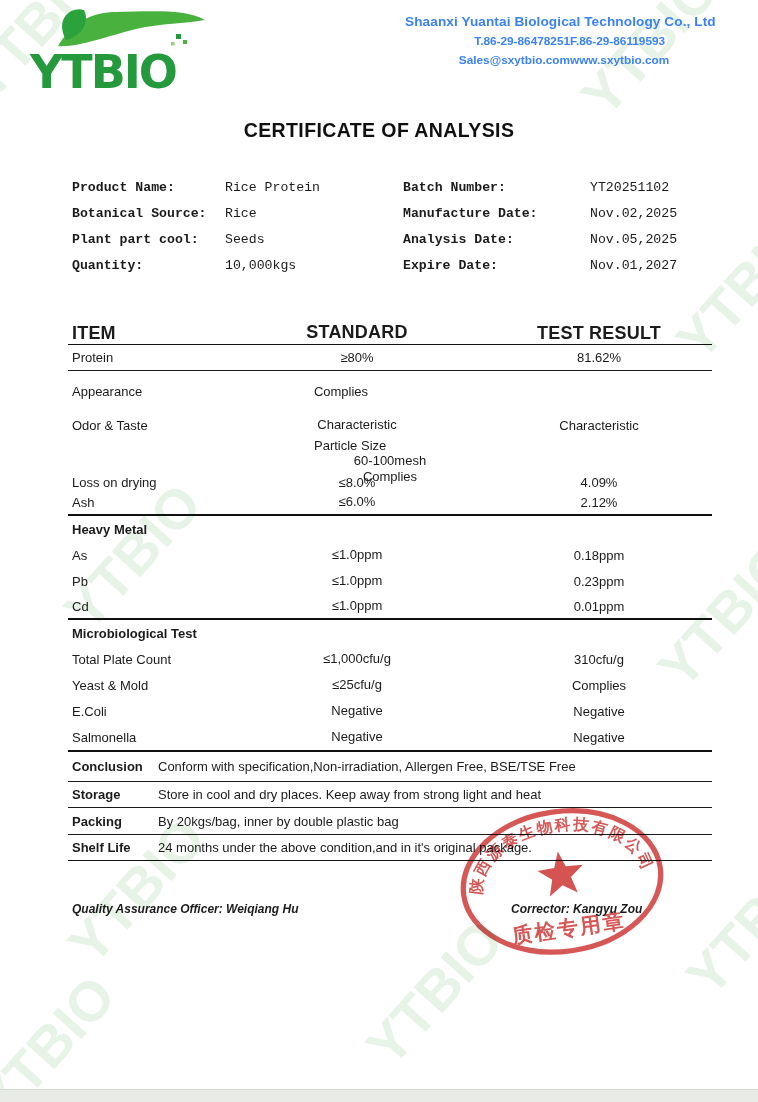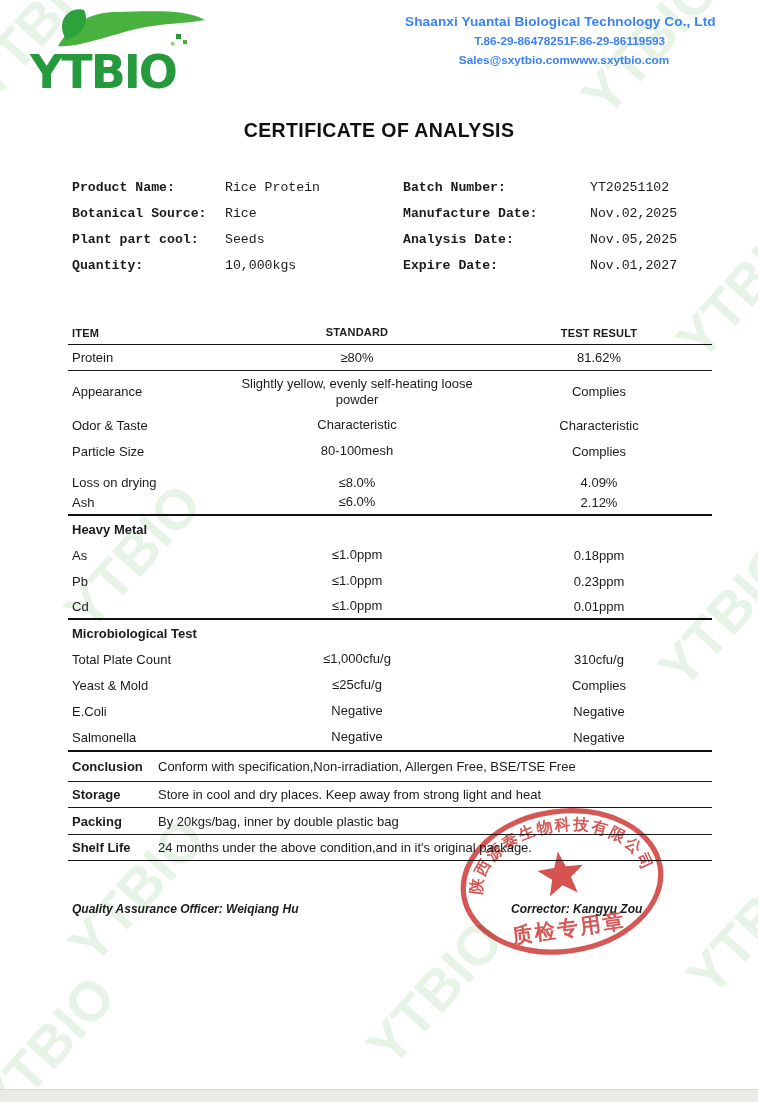--- a/index.html
+++ b/index.html
@@ -36,21 +36,21 @@
   .pl1 { left:0; font-weight:bold; }
   .pv1 { left:153px; }
   .pl2 { left:331px; font-weight:bold; }
   .pv2 { left:518px; }
   
   .coa-table { position:absolute; left:68px; top:322px; width:644px; z-index:1; }
   .trow { display:flex; align-items:center; font-size:13px; }
   .trow .c1 { width:160px; padding-left:4px; }
   .trow .c2 { width:258px; text-align:center; line-height:15.5px; }
   .trow .c3 { width:226px; text-align:center; }
-  .thead .c1, .thead .c2, .thead .c3 { font-weight:bold; font-size:11px; letter-spacing:0.2px; }
+  .thead .c1, .thead .c2, .thead .c3 { font-weight:bold; font-size:18px; letter-spacing:0.2px; }
   .b-thin   { border-bottom:1px solid #1a1a1a;justify-content:center; }
   .b-mid    { border-bottom:1.6px solid #111; }
   .b-thick  { border-bottom:2px solid #111; }
   .section .c1 { font-weight:bold; }
   
   .srow { display:flex; align-items:center; font-size:13px; }
   .srow .sl { width:86px; padding-left:4px; font-weight:bold; white-space:nowrap; }
   .srow .sv { flex:1; padding-left:4px; white-space:nowrap; }
   
   .sig { position:absolute; top:902px; font-size:12px; font-weight:bold; font-style:italic; z-index:1; white-space:nowrap; }
@@ -137,31 +137,30 @@
       <div class="c2">STANDARD</div>
       <div class="c3">TEST RESULT</div>
     </div>
     <div class="trow b-thin" style="height:26px;">
       <div class="c1">Protein</div>
       <div class="c2">≥80%</div>
       <div class="c3">81.62%</div>
     </div>
     <div class="trow" style="height:41px;">
       <div class="c1">Appearance</div>
-      <div class="c2">Slightly yellow, evenly self-heating loose powder</div>
       <div class="c3">Complies</div>
     </div>
     <div class="trow" style="height:26px;">
       <div class="c1">Odor &amp; Taste</div>
       <div class="c2">Characteristic</div>
       <div class="c3">Characteristic</div>
     </div>
-    <div class="trow" style="height:26px;">
+    <div class="trow" style="height:26px;flex-direction:column;">
       <div class="c1">Particle Size</div>
-      <div class="c2">80-100mesh</div>
+      <div class="c2">60-100mesh</div>
       <div class="c3">Complies</div>
     </div>
     <div class="trow" style="height:26px;align-items:flex-end;">
       <div class="c1">Loss on drying</div>
       <div class="c2">≤8.0%</div>
       <div class="c3">4.09%</div>
     </div>
     <div class="trow b-thick" style="height:26px;">
       <div class="c1">Ash</div>
       <div class="c2">≤6.0%</div>

